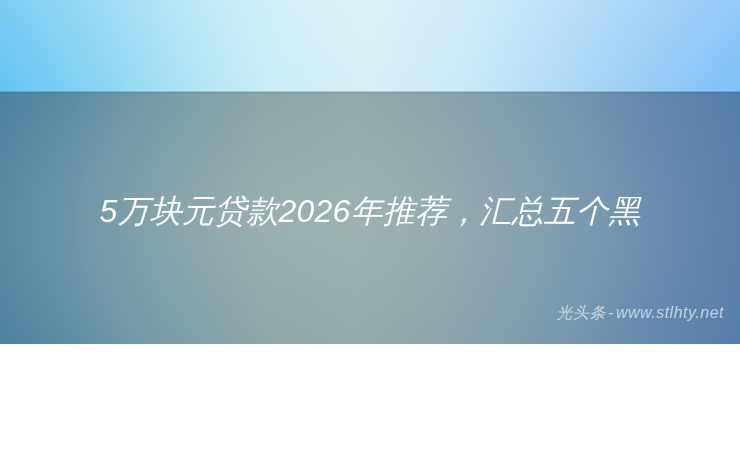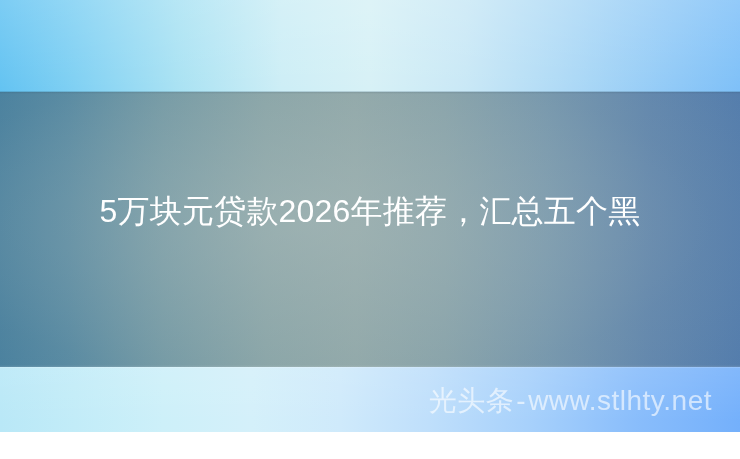--- a/index.html
+++ b/index.html
@@ -7,23 +7,24 @@
     padding: 0;
     background: #ffffff;
   }
   body {
     font-family: "Liberation Sans", "DejaVu Sans", sans-serif;
   }
 
   #banner {
     position: relative;
     width: 740px;
-    height: 432px;
+    height: 344px;
     overflow: hidden;
     background: #8fa3ad;
+    font-style: italic;
   }
 
   
   .band {
     position: absolute;
     left: 0;
     width: 740px;
   }
 
   #band-top {
@@ -102,23 +103,23 @@
     letter-spacing: 0.2px;
     white-space: nowrap;
   }
   .title-line {
     display: block;
   }
 
   
   #watermark {
     position: absolute;
-    right: 28px;
+    right: 16px;
     bottom: 18px;
-    font-size: 28px;
+    font-size: 16px;
     line-height: 26px;
     color: rgba(255,255,255,0.62);
     letter-spacing: 0.5px;
     white-space: nowrap;
     font-weight: 400;
   }
   #watermark .wm-sep { padding: 0 2px; }
 </style>
 </head>
 <body>

